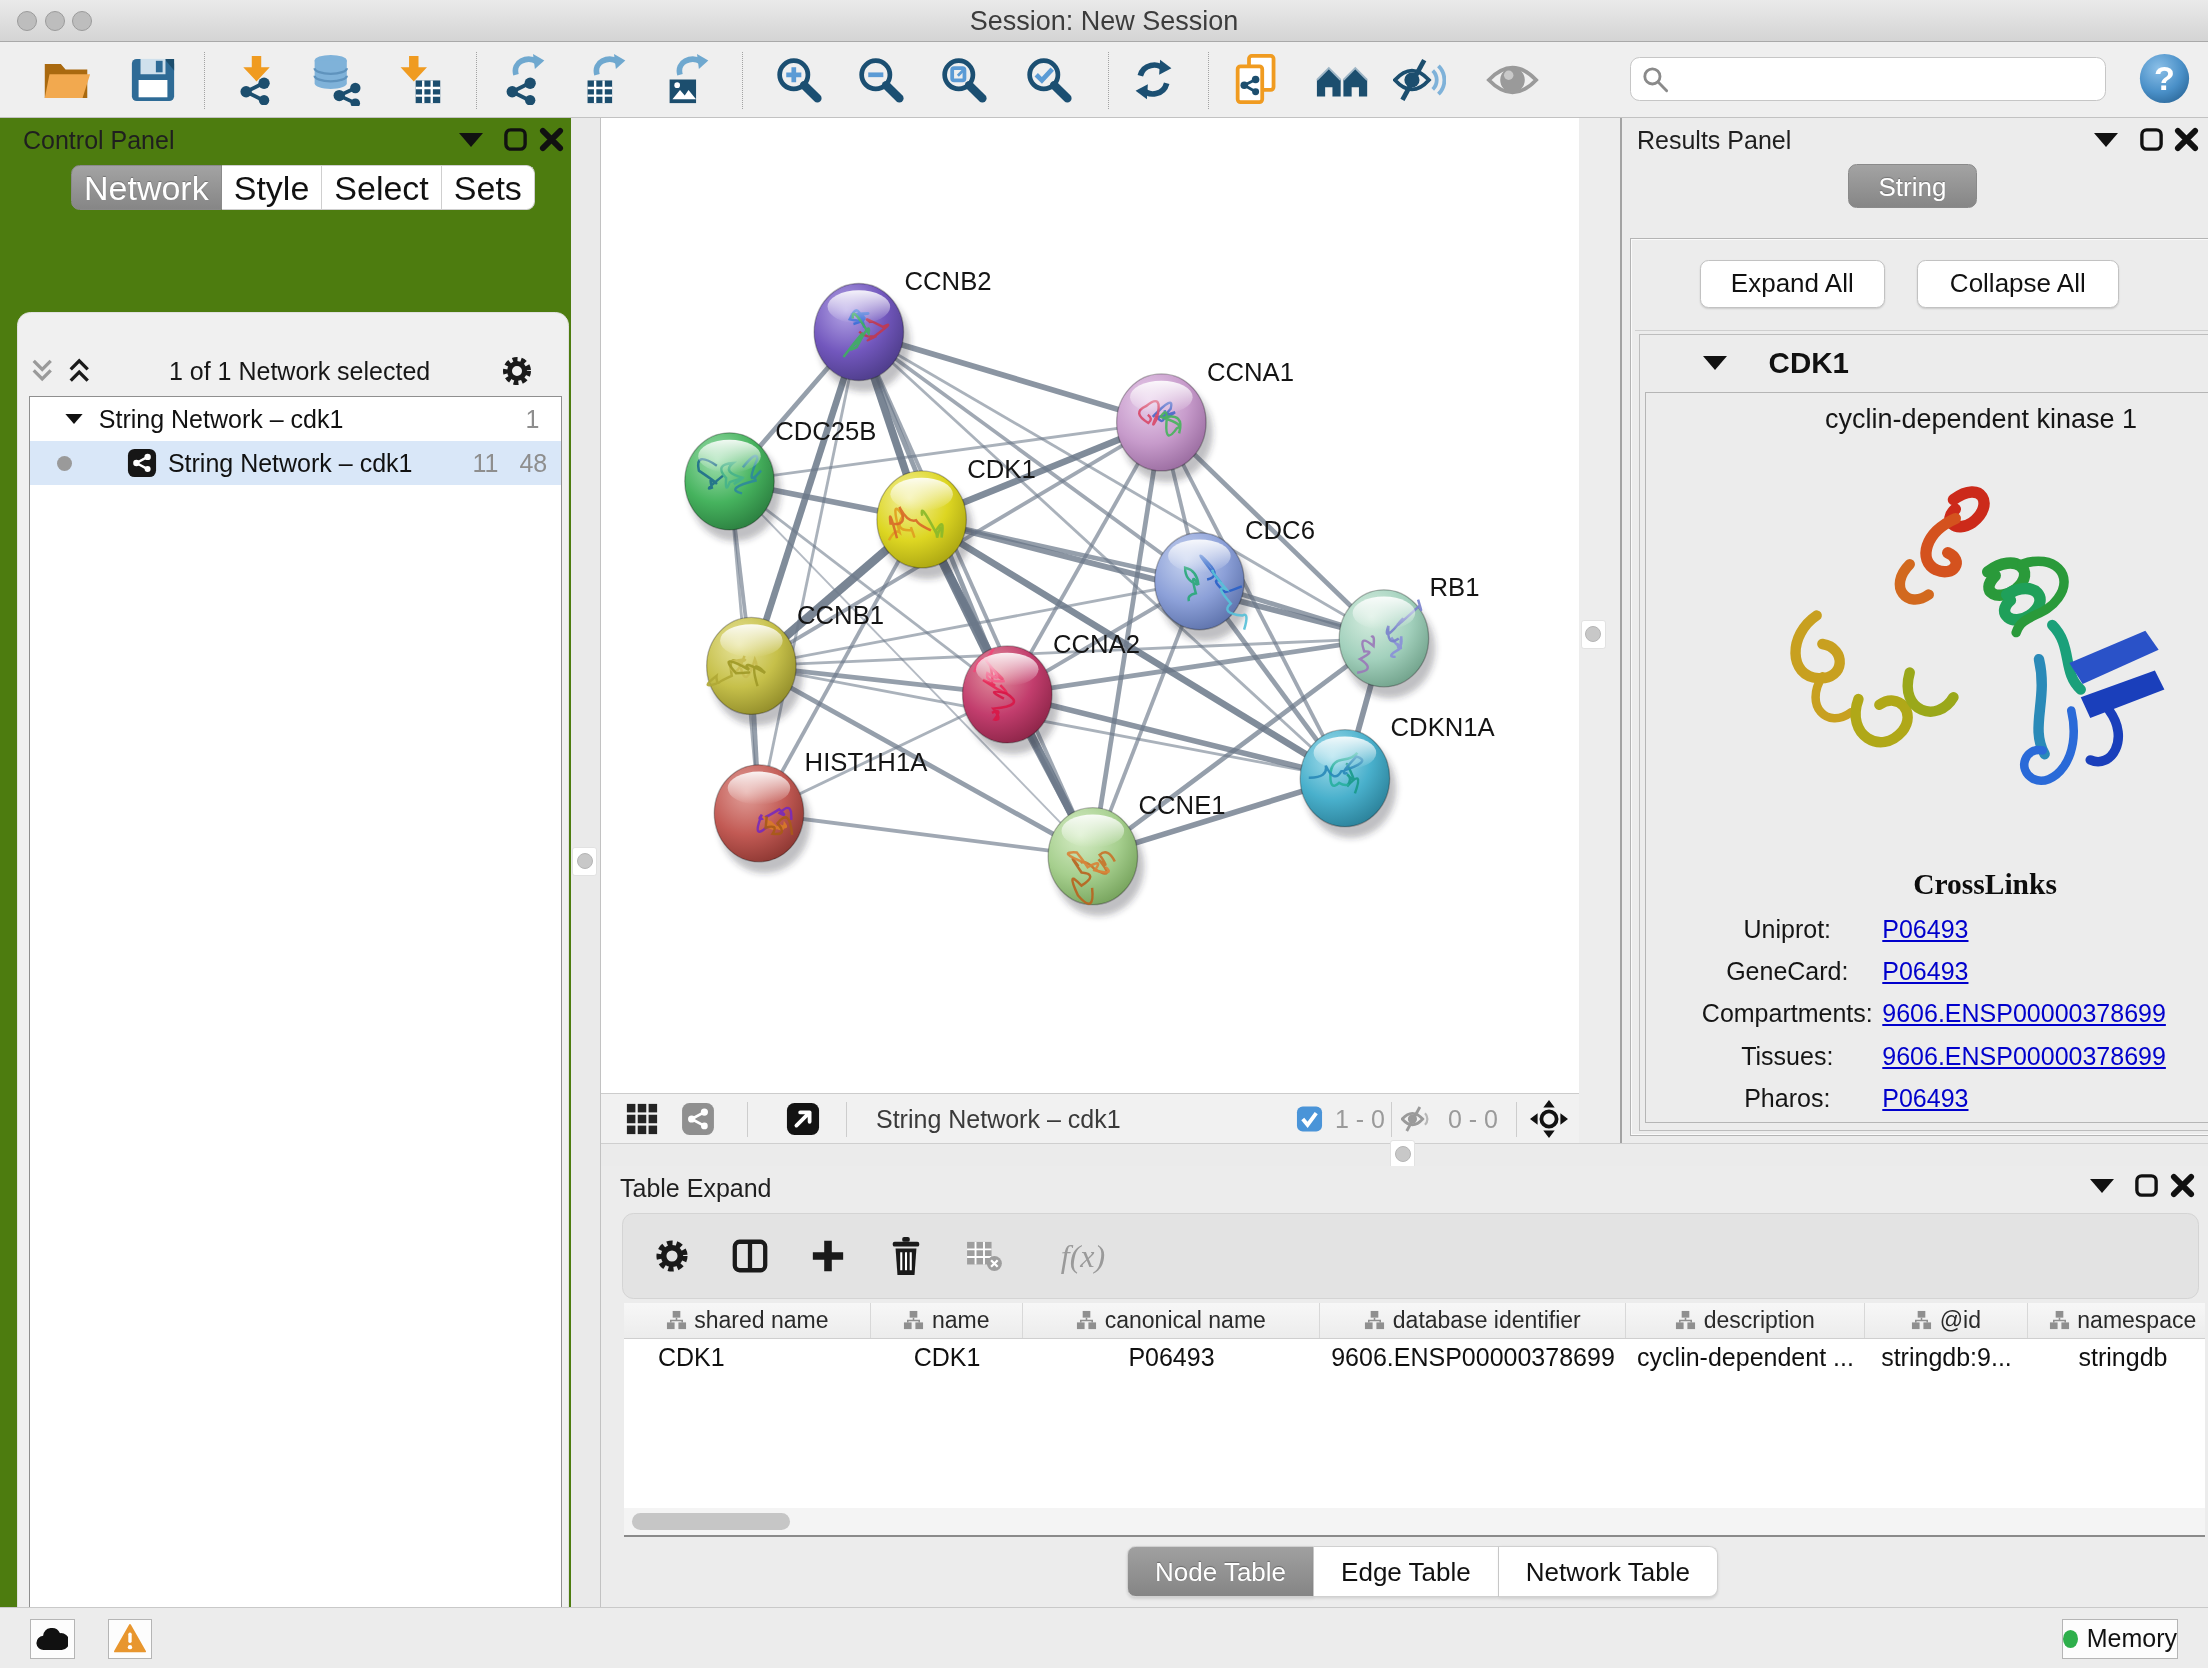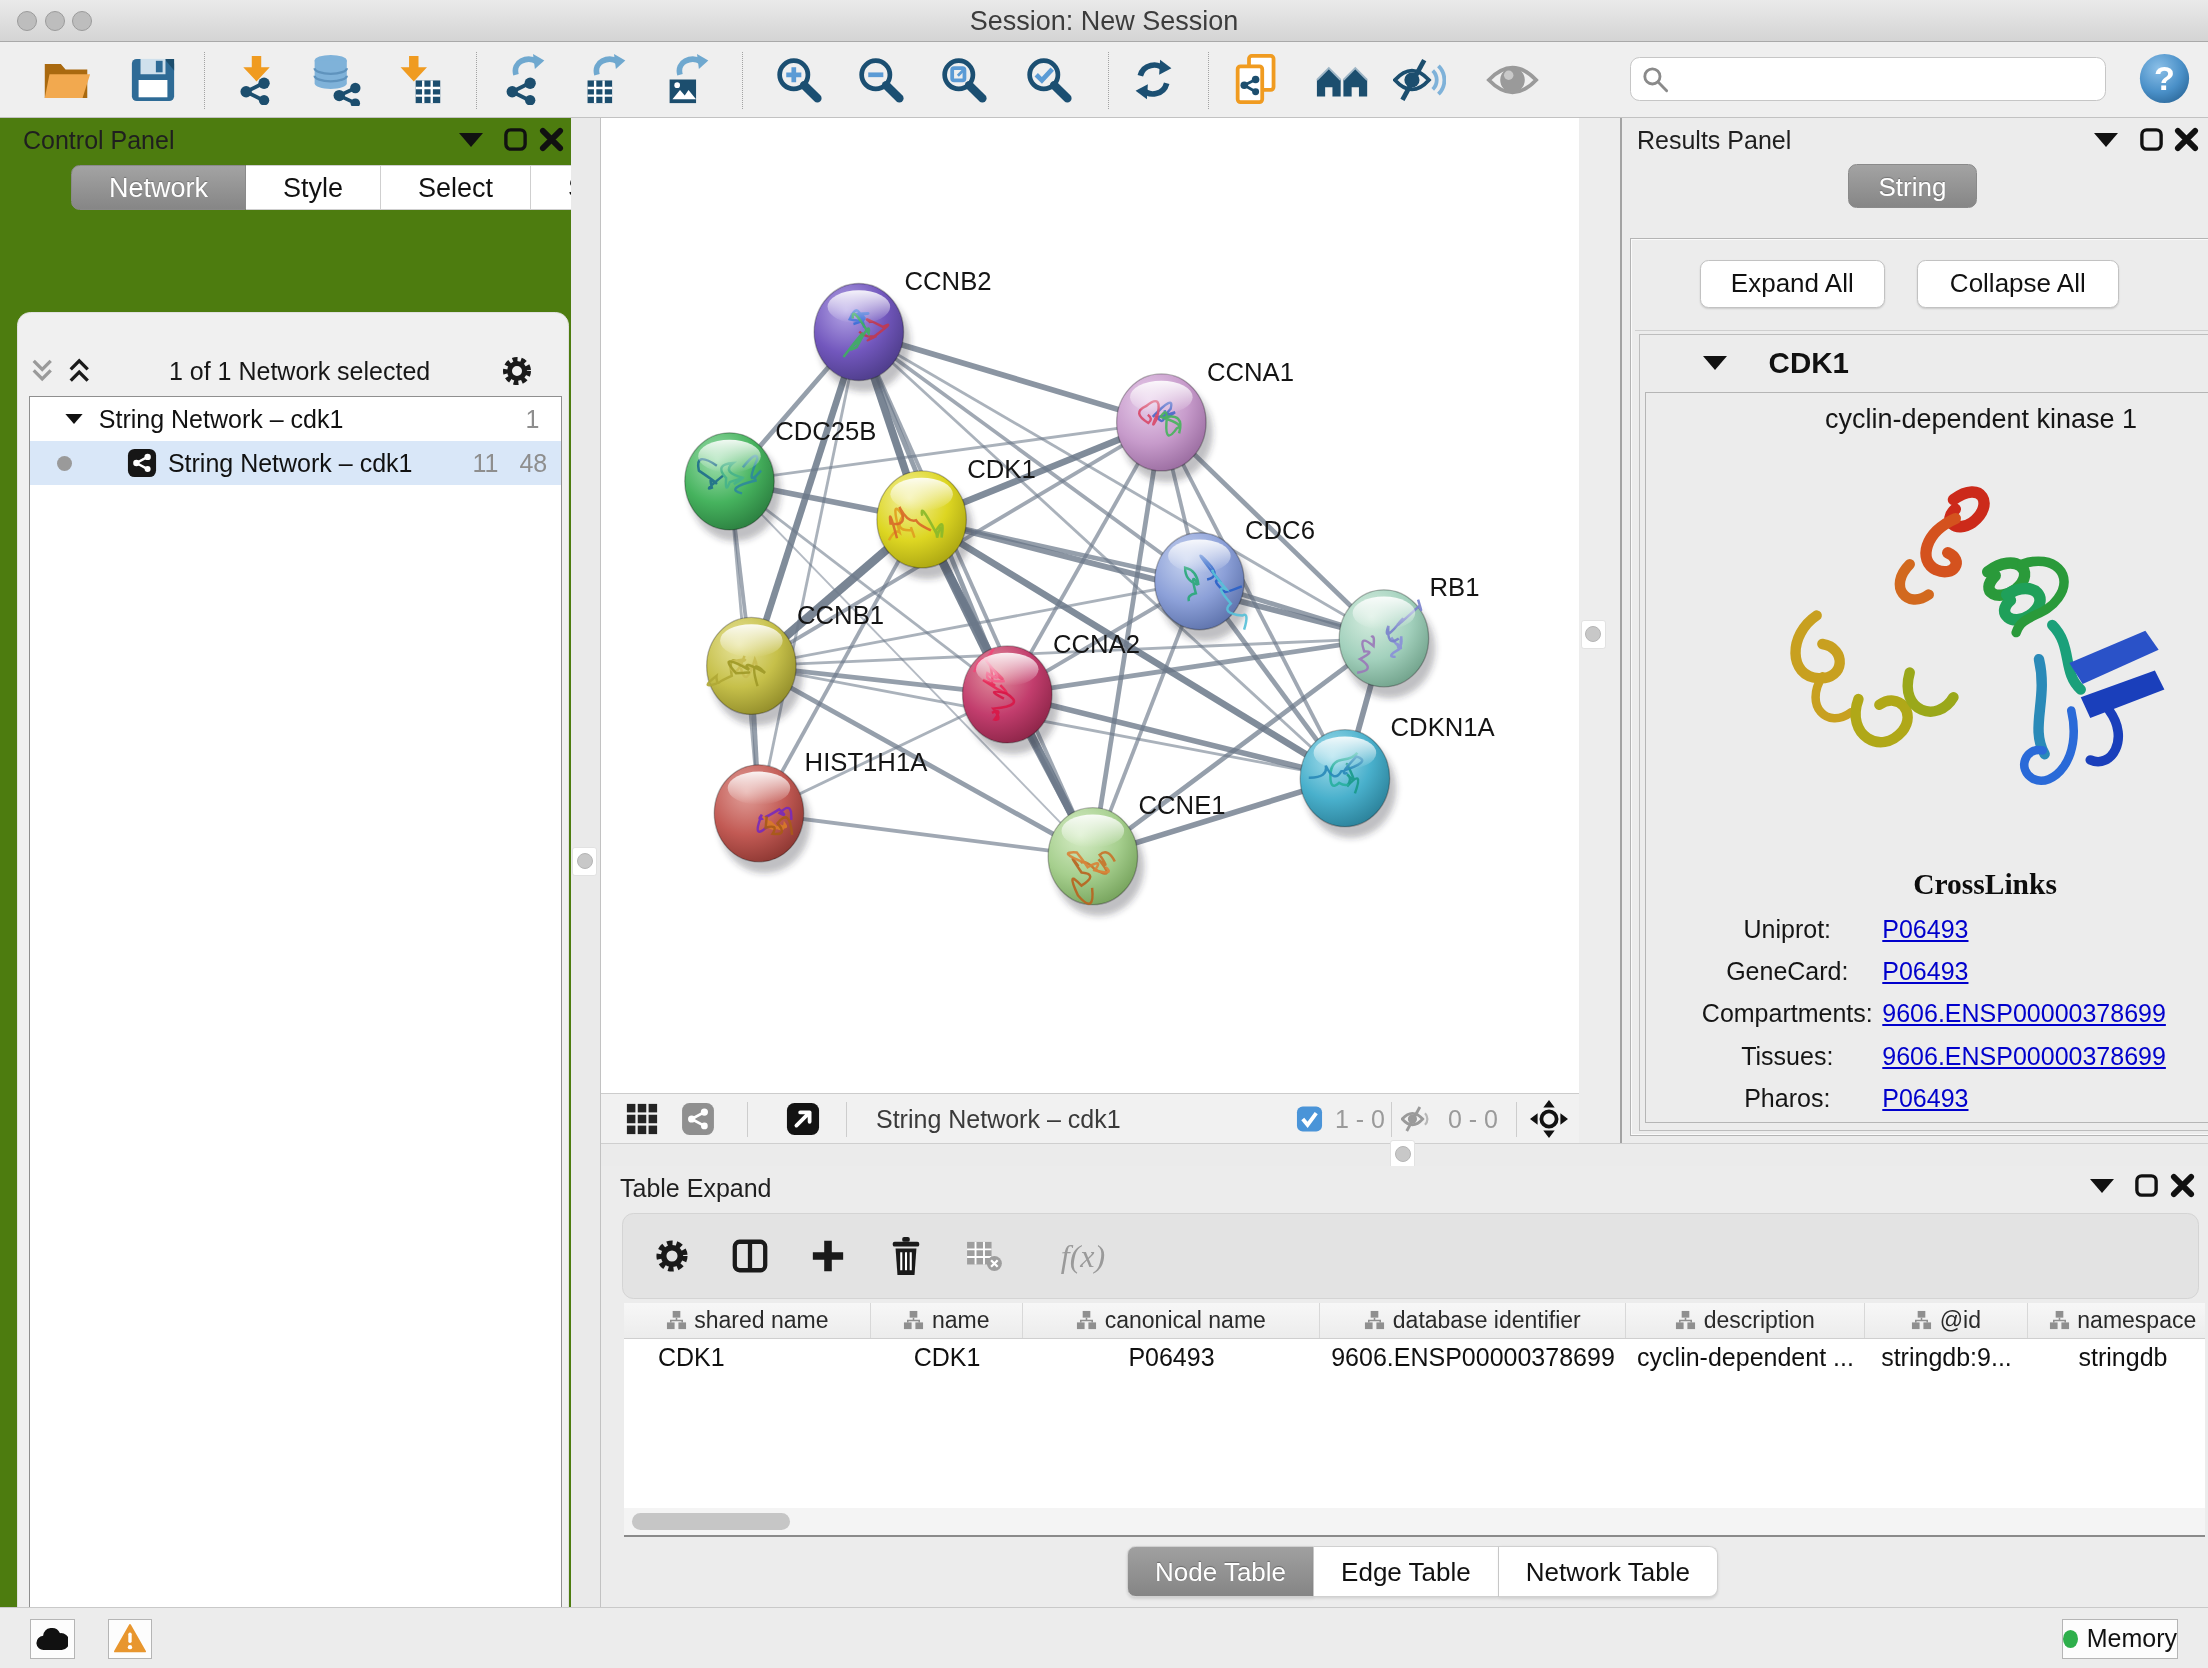--- a/index.html
+++ b/index.html
@@ -21,21 +21,21 @@
   .searchbox input{flex:1;border:none;outline:none;font-size:25px;background:transparent;margin-left:7.6px;}
   .helpbtn{position:absolute;left:2138px;top:9.5px;width:53px;height:53px;}
   
   .panel-title{font-size:25px;color:#1f1f1f;}
   .p-ico{position:absolute;display:flex;align-items:center;justify-content:center;width:32px;height:28.5px;}
   .tri-down{width:0;height:0;border-left:12.4px solid transparent;border-right:12.4px solid transparent;border-top:14.3px solid #111;}
   
   .control-panel{position:absolute;left:0;top:118px;width:571px;height:1489px;background:#4d7c0f;}
   .cp-body{position:absolute;left:17px;top:194px;width:552px;height:1389px;background:#f0f0f0;border:1px solid #e0e0e0;border-radius:13.3px;}
   .tabs-row{position:absolute;display:flex;}
-  .tab{height:45px;line-height:45px;padding:0 37px;font-size:27px;background:#fff;color:#111;
+  .tab{height:45px;line-height:45px;padding:0 12px;font-size:34px;background:#fff;color:#111;
     border:1px solid #cfcfcf;border-left:none;text-align:center;}
   .tab:first-child{border-left:1px solid #cfcfcf;border-radius:8.6px 0 0 8.6px;}
   .tab:last-child{border-radius:0 8.6px 8.6px 0;}
   .tab.selected{background:linear-gradient(#a3a3a3,#868686);color:#fff;border-color:#8a8a8a;text-shadow:0 -1px 1px rgba(0,0,0,.25);}
   .cp-status{position:absolute;left:28.5px;top:233px;width:514px;height:40px;display:flex;align-items:center;}
   .cp-status .stat-text{flex:1;text-align:center;font-size:25px;color:#161616;}
   .treebox{position:absolute;left:28.5px;top:278px;width:533px;height:1292px;background:#fff;border:1.9px solid #8f8f8f;}
   .tree-row{position:relative;height:44px;display:flex;align-items:center;font-size:25px;color:#111;}
   .tree-row .count{color:#8e8e8e;margin-left:auto;}
   .tree-row.selected{background:#d9e7f8;}

